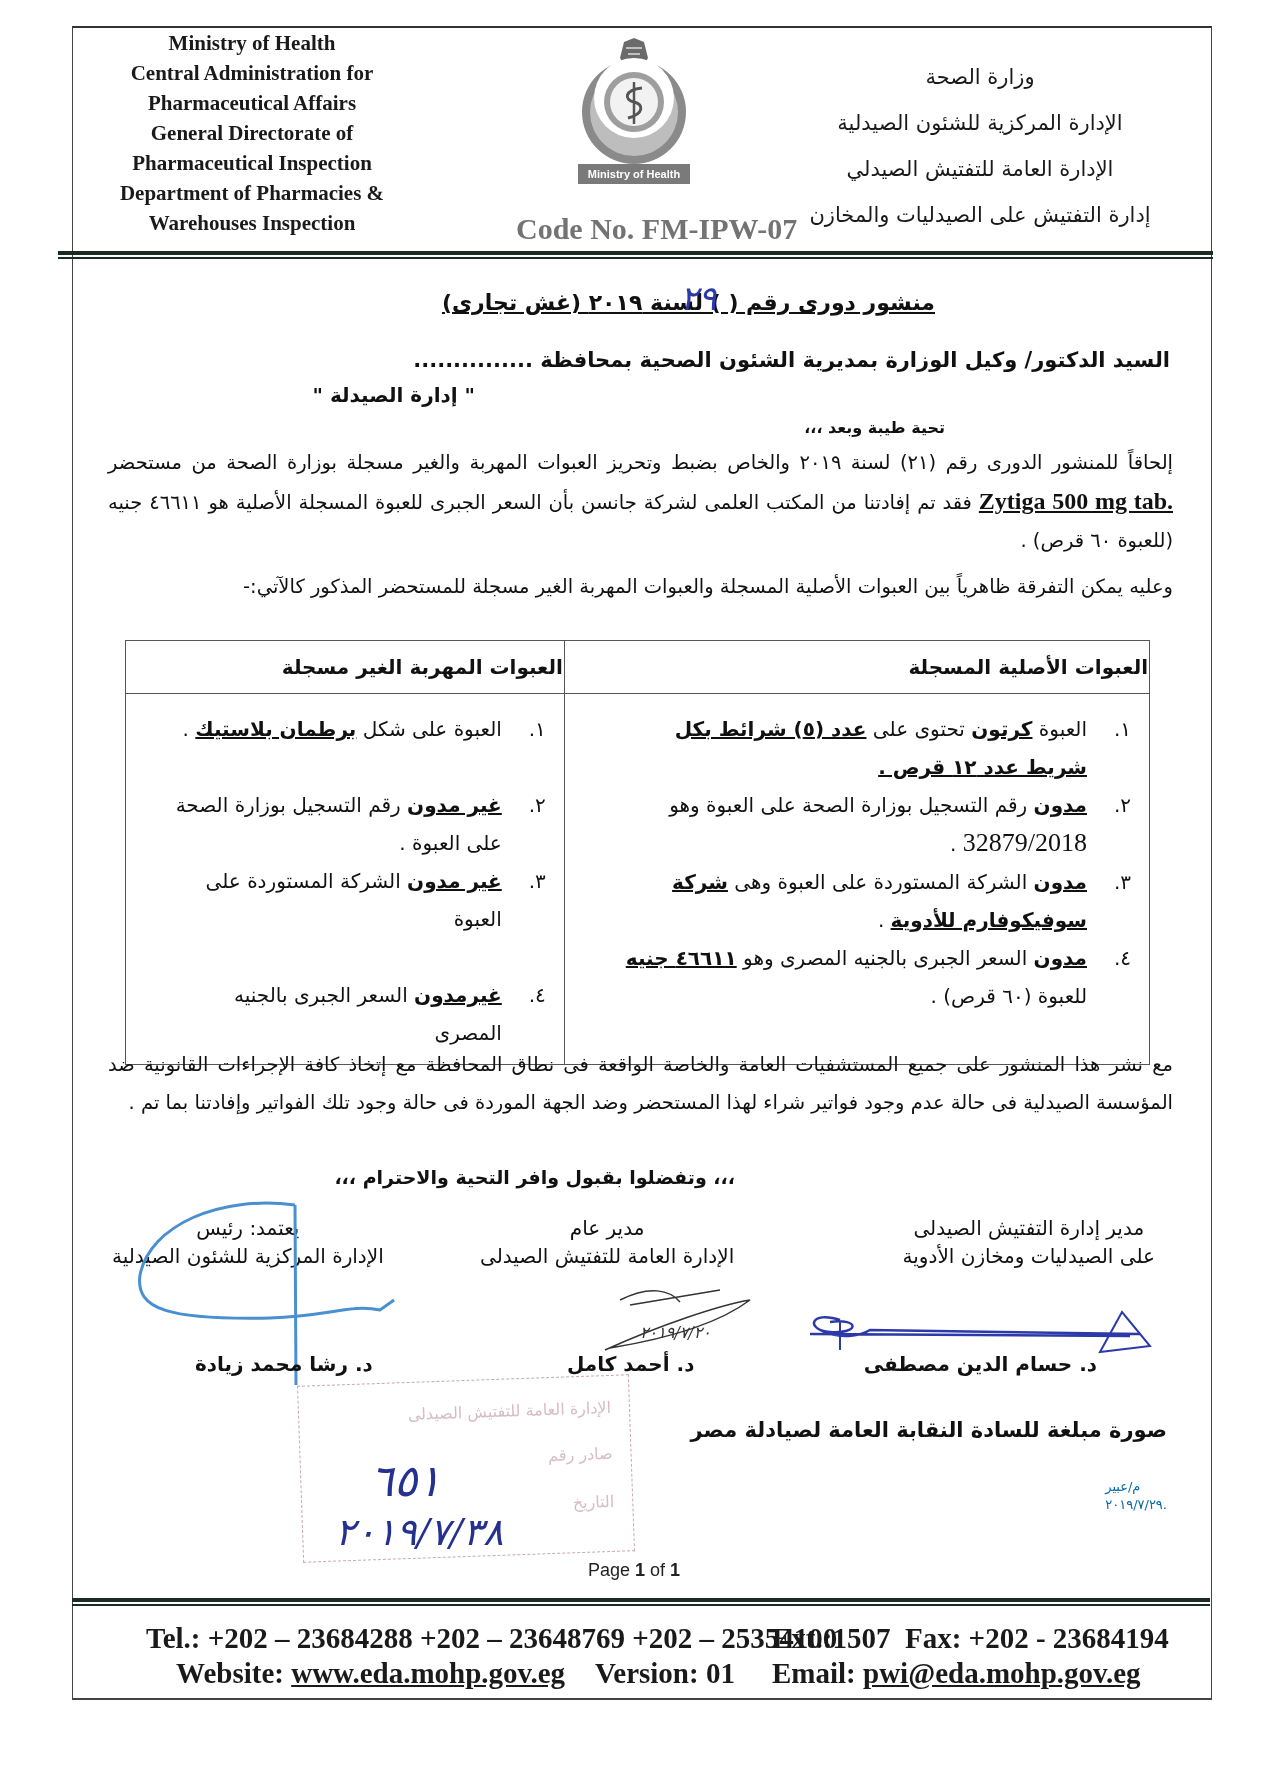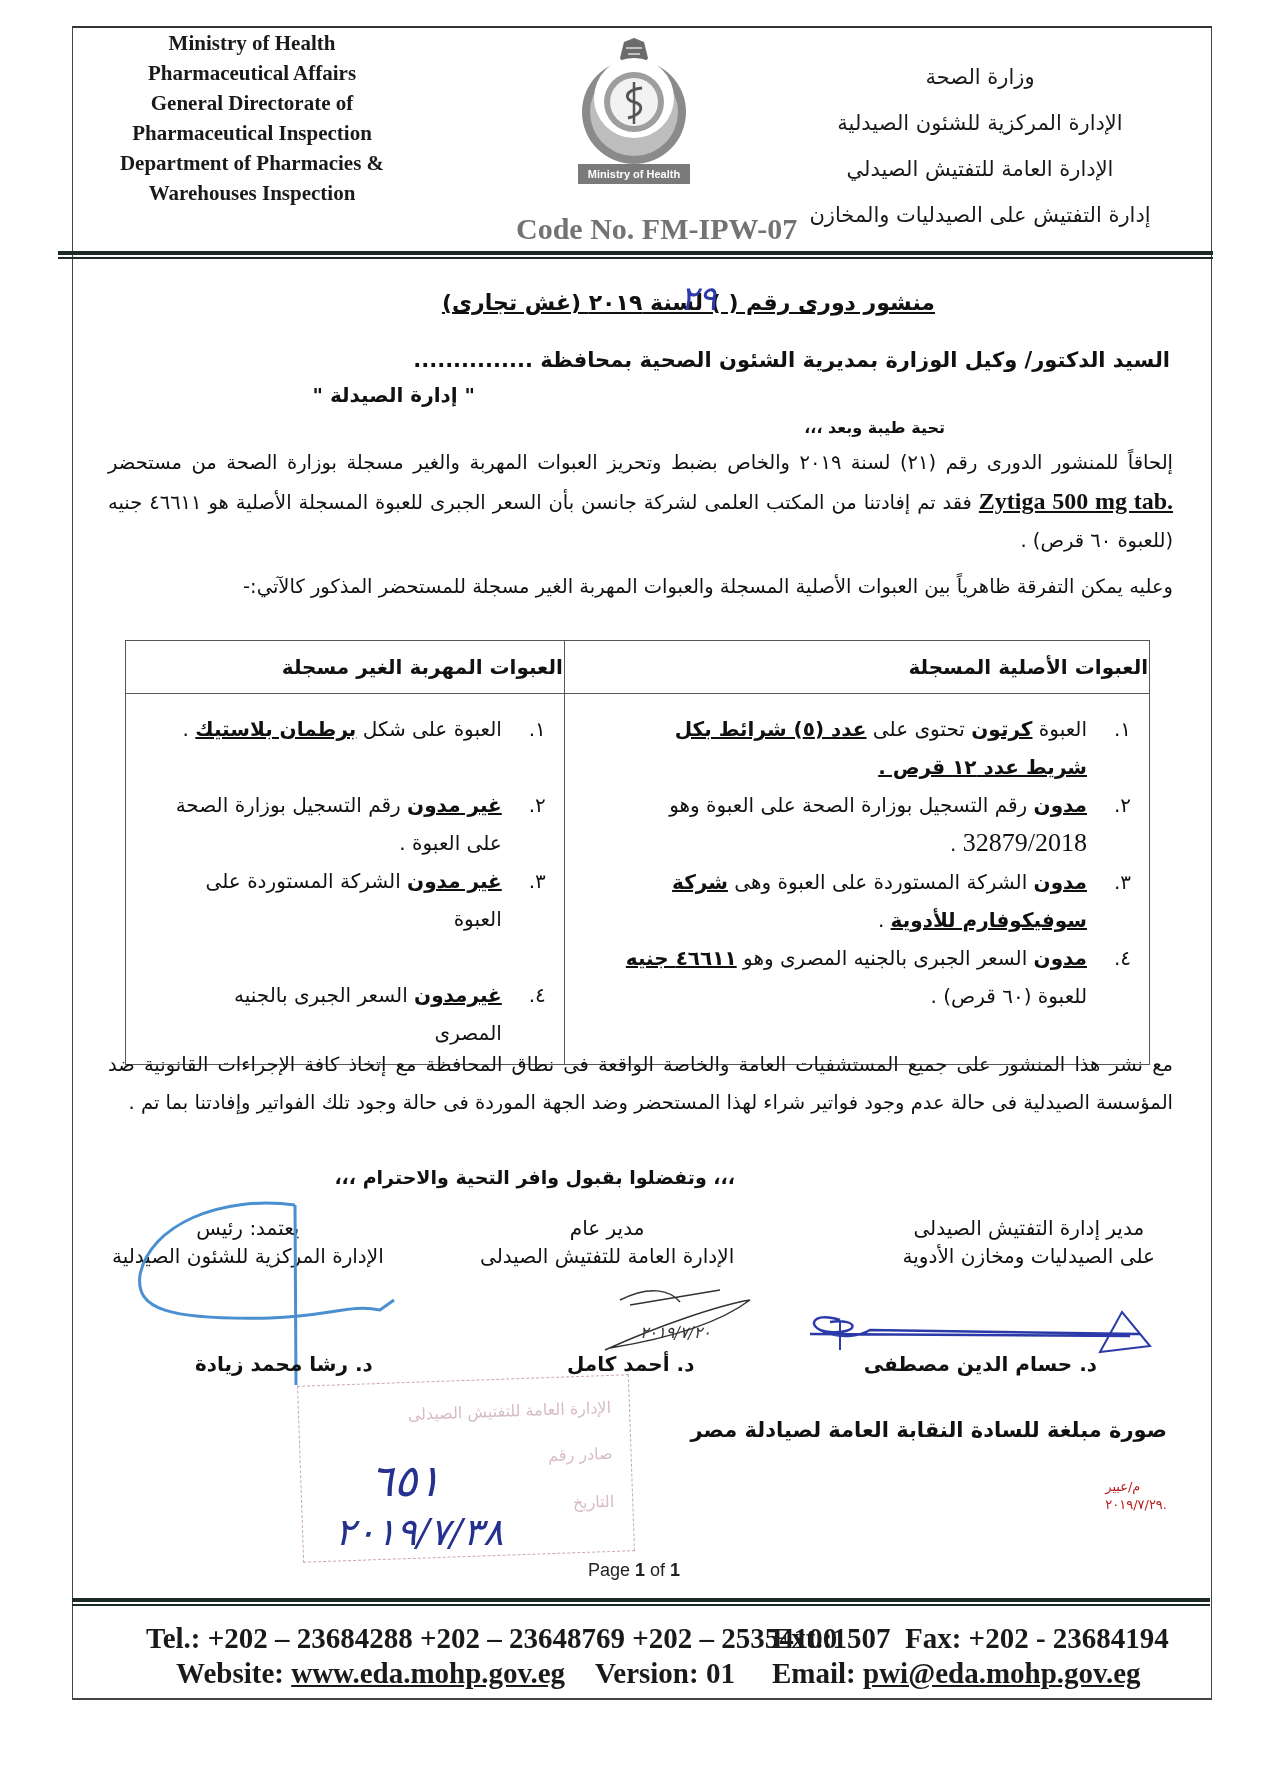--- a/index.html
+++ b/index.html
@@ -38,21 +38,21 @@
     .closing { position: absolute; right: 540px; top: 1166px; font-weight: bold; font-size: 19px; white-space: nowrap; }
     .sig { position: absolute; text-align: center; font-weight: bold; font-size: 20px; line-height: 28px; white-space: nowrap; }
     .sig1 { right: 120px; top: 1214px; font-weight: normal; }
     .sig2 { left: 480px; top: 1214px; font-weight: normal; }
     .sig3 { left: 112px; top: 1214px; font-weight: normal; }
     .signame { position: absolute; font-weight: bold; font-size: 20px; white-space: nowrap; }
     .n1 { right: 178px; top: 1352px; }
     .n2 { left: 567px; top: 1352px; }
     .n3 { left: 195px; top: 1352px; }
     .cc { position: absolute; right: 108px; top: 1418px; font-weight: bold; font-size: 21px; white-space: nowrap; }
-    .initials { position: absolute; right: 108px; top: 1478px; font-size: 13px; line-height: 18px; text-align: left; color: #b91c1c; white-space: nowrap; }
+    .initials { position: absolute; right: 108px; top: 1478px; font-size: 13px; line-height: 18px; text-align: left; color: #0369a1; white-space: nowrap; }
     .stamp { position: absolute; left: 300px; top: 1380px; width: 330px; height: 175px; border: 1.5px dashed #c9a7b4; transform: rotate(-2deg); }
     .stamp .faint { position: absolute; right: 18px; font-size: 16px; color: #d7bcc7; white-space: nowrap; }
     .stamp-hand { position: absolute; font-family: "DejaVu Serif", serif; font-style: italic; color: #24318f; white-space: nowrap; }
     .page-no { position: absolute; left: 588px; top: 1560px; font-family: "Liberation Sans", sans-serif; font-size: 18px; color: #222; white-space: nowrap; }
     .page-no b { font-weight: bold; }
     .rule-bot { position: absolute; left: 72px; top: 1598px; width: 1138px; height: 4px; background: #1b2a22; }
     .rule-bot2 { position: absolute; left: 72px; top: 1604px; width: 1138px; height: 2px; background: #1b2a22; }
     .foot { position: absolute; font-family: "Liberation Serif", serif; font-weight: bold; font-size: 29px; color: #1a1a1a; white-space: nowrap; text-align: right; }
     .foot a { color: #1a1a1a; text-decoration: underline; }
     .f-tel { left: 146px; top: 1622px; }
@@ -63,20 +63,21 @@
     .f-mail { left: 772px; top: 1657px; }
     .ink { position: absolute; pointer-events: none; }
   </style>
 </head>
 <body>
 
 <div class="frame"></div>
 
 <div class="hdr-en">
   <div>Ministry of Health</div>
+  <div>Central Administration for</div>
   <div>Pharmaceutical Affairs</div>
   <div>General Directorate of</div>
   <div>Pharmaceutical Inspection</div>
   <div>Department of Pharmacies &amp;</div>
   <div>Warehouses Inspection</div>
 </div>
 
 <div class="logo">
   <svg width="132" height="150" viewBox="0 0 132 150">
     <path d="M56 4 L66 0 L76 4 L80 20 L74 30 L58 30 L52 20 Z" fill="#6b6b6b"></path>

